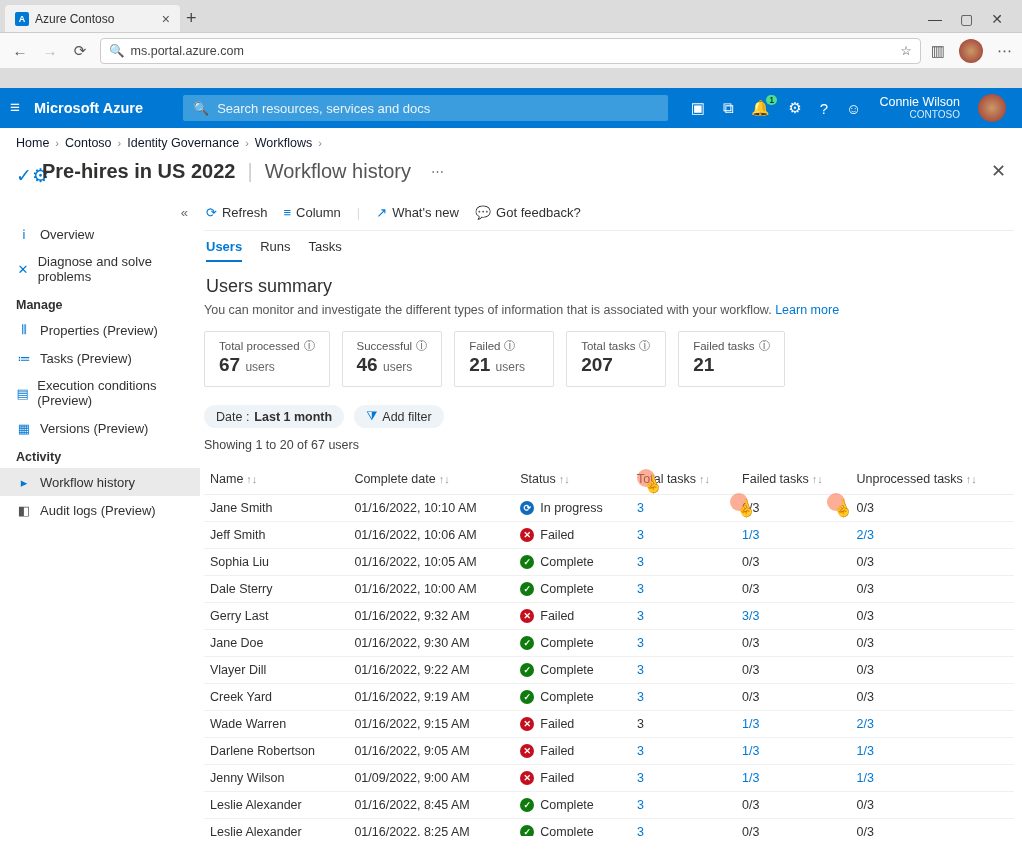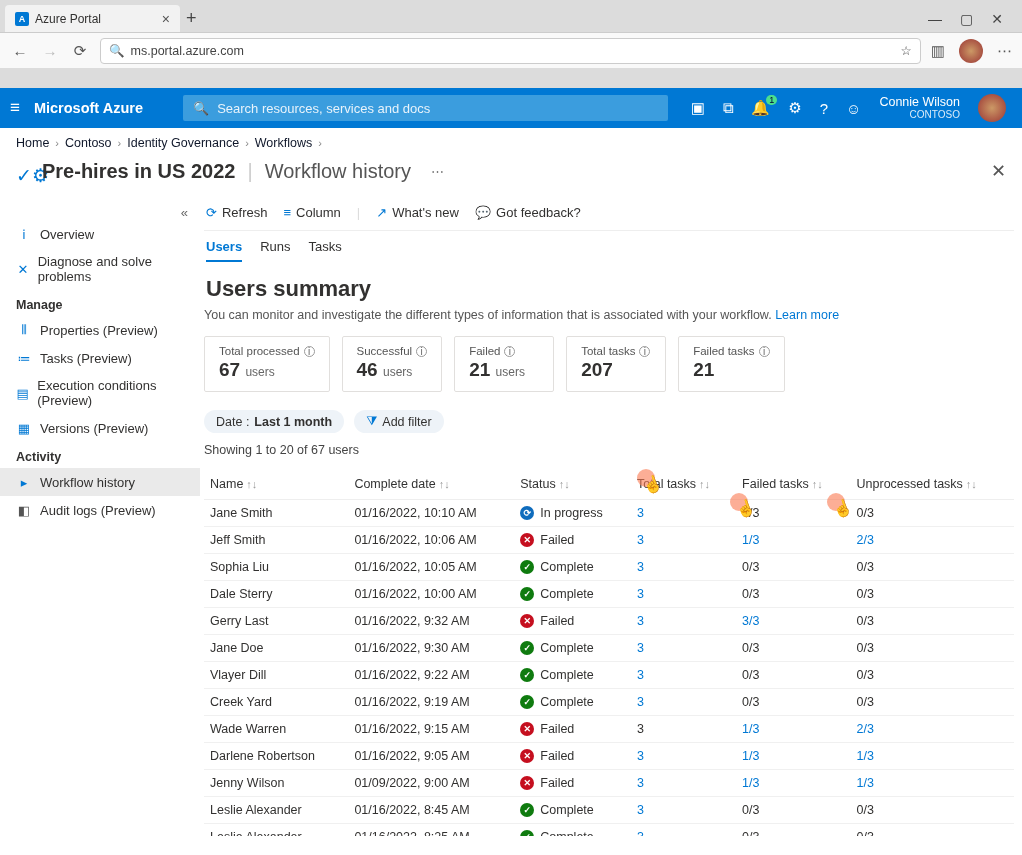--- a/index.html
+++ b/index.html
@@ -59,27 +59,27 @@
 .sb-heading { font-weight: 600; padding: 8px 16px 4px; font-size: 12.5px; }
 
 .main { flex: 1; overflow-y: auto; padding: 4px 8px 20px 4px; }
 .toolbar { display: flex; align-items: center; gap: 16px; padding: 4px 0 10px 2px; font-size: 13px; color: #323130; border-bottom: 1px solid #eee; }
 .tb-item { display: flex; align-items: center; gap: 5px; cursor: pointer; }
 .tb-item .ic { color: #0078d4; }
 .tabs { display: flex; gap: 18px; padding: 8px 2px 0; font-size: 13px; }
 .tab { padding-bottom: 6px; cursor: pointer; }
 .tab.active { color: #0078d4; border-bottom: 2px solid #0078d4; font-weight: 600; }
 
-.section-title { font-size: 22px; font-weight: 700; padding: 14px 2px 6px; }
+.section-title { font-size: 18px; font-weight: 400; padding: 14px 2px 6px; }
 .section-desc { font-size: 12.5px; color: #555; padding-bottom: 14px; }
 .link-inline { color: #0078d4; }
 
 .kpi-row { display: flex; gap: 12px; margin-bottom: 18px; }
 .kpi { border: 1px solid #e1dfdd; border-radius: 2px; padding: 8px 14px 10px; min-width: 100px; }
-.kpi-label { font-size: 11.5px; color: #555; display: flex; align-items: flex-end; gap: 4px; }
+.kpi-label { font-size: 11.5px; color: #555; display: flex; align-items: flex-start; gap: 4px; }
 .kpi-val { font-size: 19px; font-weight: 600; padding-top: 2px; }
 .kpi-unit { font-size: 12px; font-weight: 400; color: #666; }
 .info-ic { font-size: 10px; border: 1px solid #999; border-radius: 50%; width: 11px; height: 11px; display: inline-flex; align-items: center; justify-content: center; color: #666; }
 
 .filter-row { display: flex; gap: 10px; margin-bottom: 10px; }
 .pill { background: #eef3f8; border-radius: 14px; padding: 4px 12px; font-size: 12.5px; display: flex; align-items: center; gap: 5px; cursor: pointer; }
 .pill .ic { color: #0078d4; }
 
 .showing { font-size: 12.5px; color: #444; margin-bottom: 12px; }
 
@@ -103,21 +103,21 @@
 .main::-webkit-scrollbar-thumb { background: #ccc; border-radius: 5px; }
 
 </style>
 </head>
 <body>
 
 <div class="browser-chrome">
   <div class="tab-bar">
     <div class="browser-tab">
       <span class="tab-icon">A</span>
-      <span>Azure Portal</span>
+      <span>Azure Contoso</span>
       <span class="tab-close">×</span>
     </div>
     <span class="new-tab">+</span>
     <div class="window-controls">
       <span>—</span>
       <span>▢</span>
       <span>✕</span>
     </div>
   </div>
   <div class="addr-bar">

